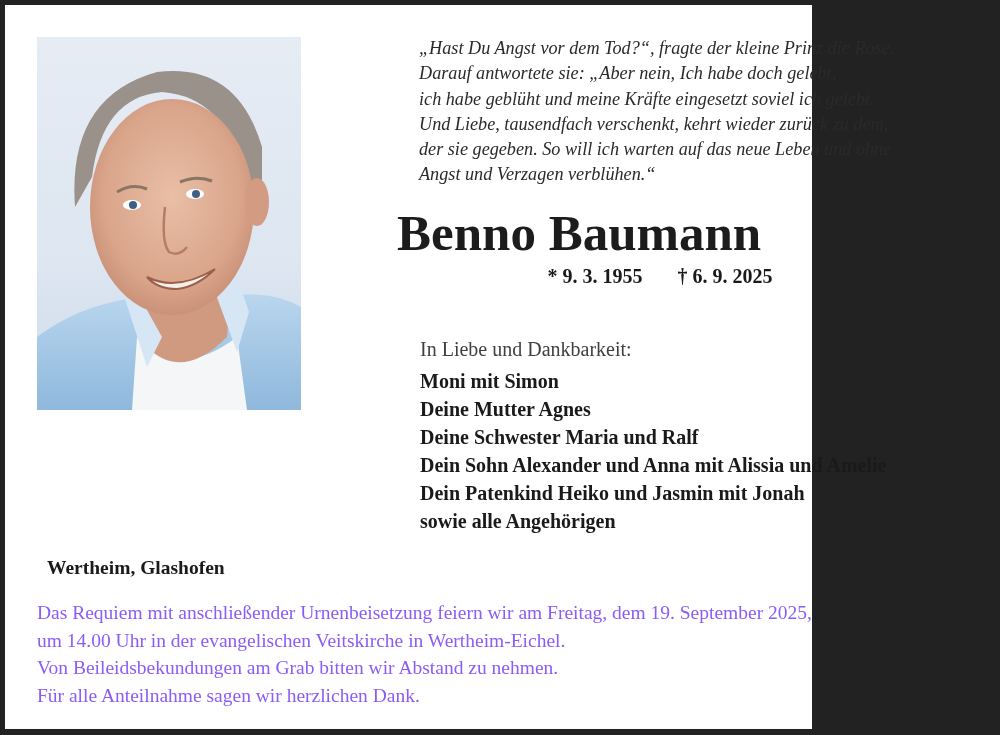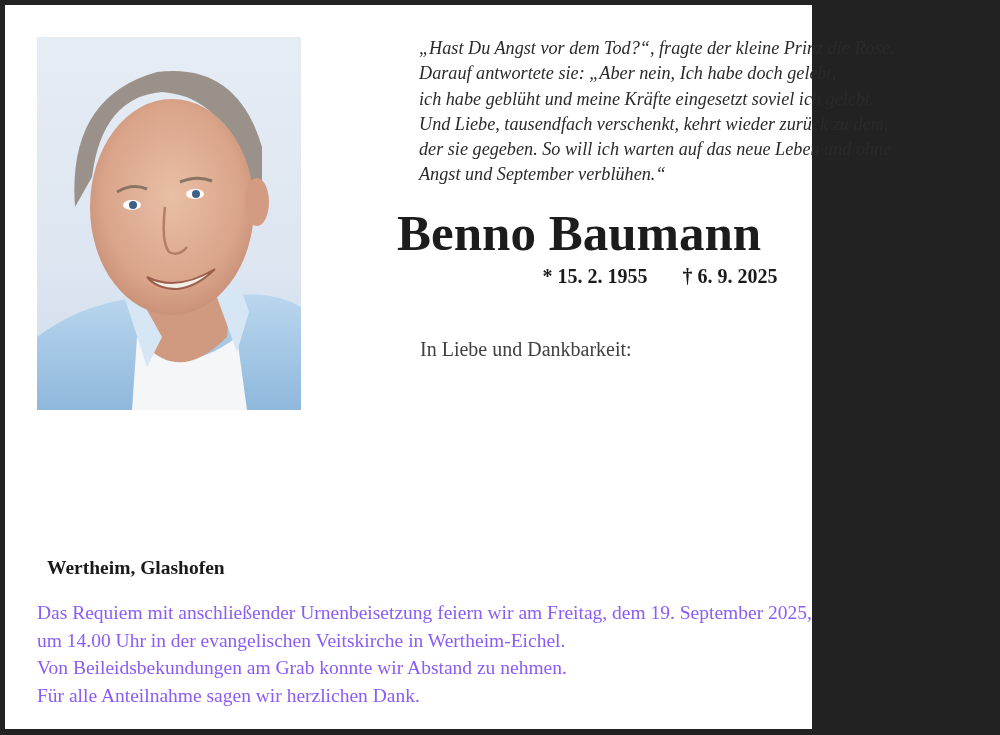--- a/index.html
+++ b/index.html
@@ -103,35 +103,43 @@
       <path d="M110 240 Q140 255 178 232 Q160 250 140 252 Q120 252 110 240 Z" fill="#f4efe6" stroke="#9c5f4d" stroke-width="2"></path>
     </svg>
   </div>
 
   <div class="quote">
     <div>„Hast Du Angst vor dem Tod?“, fragte der kleine Prinz die Rose.</div>
     <div>Darauf antwortete sie: „Aber nein, Ich habe doch gelebt,</div>
     <div>ich habe geblüht und meine Kräfte eingesetzt soviel ich gelebt.</div>
     <div>Und Liebe, tausendfach verschenkt, kehrt wieder zurück zu dem,</div>
     <div>der sie gegeben. So will ich warten auf das neue Leben und ohne</div>
-    <div>Angst und September verblühen.“</div>
+    <div>Angst und Verzagen verblühen.“</div>
   </div>
 
   <div class="name">Benno Baumann</div>
 
   <div class="dates">
-    <span>* 15. 2. 1955</span>
+    <span>* 9. 3. 1955</span>
     <span>† 6. 9. 2025</span>
   </div>
 
   <div class="thanks-label">In Liebe und Dankbarkeit:</div>
 
+  <div class="mourners">
+    <div>Moni mit Simon</div>
+    <div>Deine Mutter Agnes</div>
+    <div>Deine Schwester Maria und Ralf</div>
+    <div>Dein Sohn Alexander und Anna mit Alissia und Amelie</div>
+    <div>Dein Patenkind Heiko und Jasmin mit Jonah</div>
+    <div>sowie alle Angehörigen</div>
+  </div>
 
   <div class="place">Wertheim, Glashofen</div>
 
   <div class="notice">
     <div>Das Requiem mit anschließender Urnenbeisetzung feiern wir am Freitag, dem 19. September 2025,</div>
     <div>um 14.00 Uhr in der evangelischen Veitskirche in Wertheim-Eichel.</div>
-    <div>Von Beileidsbekundungen am Grab konnte wir Abstand zu nehmen.</div>
+    <div>Von Beileidsbekundungen am Grab bitten wir Abstand zu nehmen.</div>
     <div>Für alle Anteilnahme sagen wir herzlichen Dank.</div>
   </div>
 
 </div>
 
 </body></html>

